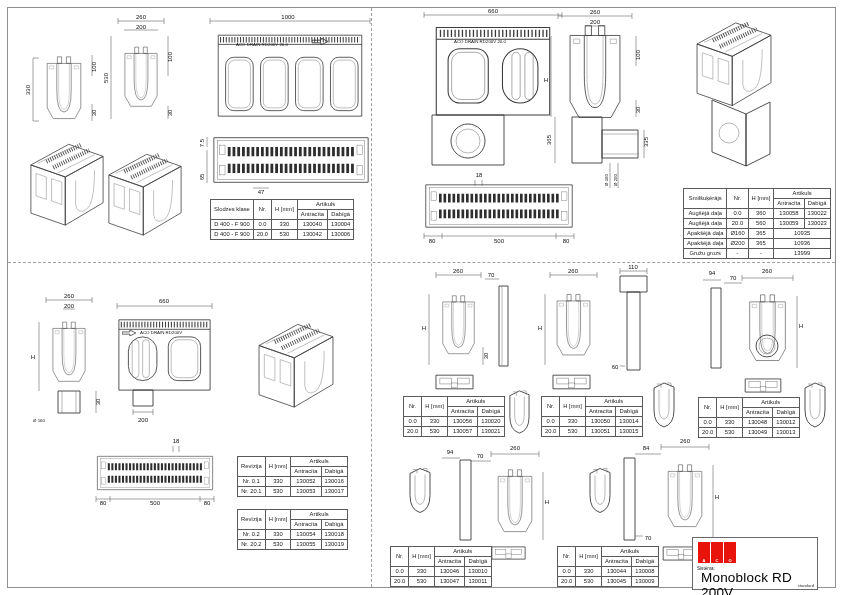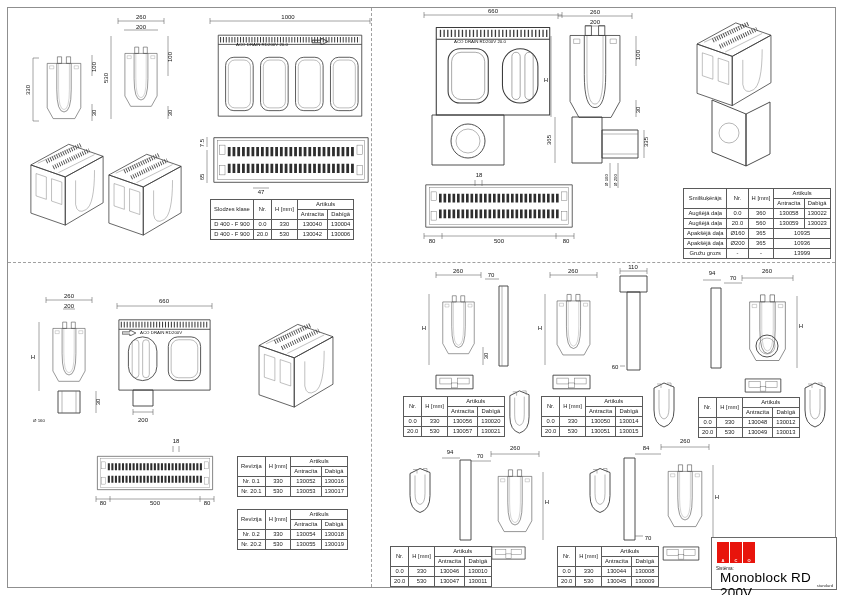--- a/index.html
+++ b/index.html
@@ -14,21 +14,21 @@
   svg .dim{fill:none;stroke:#5a5a5a;stroke-width:0.55}
   svg .gband{fill:none;stroke:#3b3b3b;stroke-width:6;stroke-dasharray:1.1 2}
   svg .gslots{fill:none;stroke:#2e2e2e;stroke-width:10;stroke-dasharray:3 2.1}
   svg .isoG{fill:none;stroke:#474747;stroke-width:5;stroke-dasharray:1 1.7}
   svg text{font-family:"Liberation Sans","DejaVu Sans",sans-serif;font-size:6px;fill:#141414}
   svg text.mid{text-anchor:middle}
   svg text.s{font-size:4.4px}
   .dtable{position:absolute;border-collapse:collapse;background:#fff}
   .dtable th,.dtable td{border:1px solid #5a5a5a;font-weight:400;font-size:5.8px;line-height:1.2;
          padding:1px 3px;text-align:center;color:#1c1c1c;white-space:nowrap}
-  .tblock{position:absolute;left:711px;top:537px;width:124px;height:51px;border:1px solid #6a6a6a;background:#fff}
+  .tblock{position:absolute;left:692px;top:537px;width:124px;height:51px;border:1px solid #6a6a6a;background:#fff}
   .logo{position:absolute;left:5px;top:4px;display:flex;gap:1px}
   .logo span{width:12px;height:21px;display:flex;align-items:flex-end;justify-content:center;
          color:#fff;font-size:4px;font-weight:bold;background:#e8140c}
   .sys{position:absolute;left:4px;top:28px;font-size:4.6px;color:#222}
   .ttl{position:absolute;left:8px;top:32px;font-size:13.5px;color:#000;letter-spacing:.2px}
   .ed{position:absolute;right:3px;bottom:1px;font-size:4.2px;color:#333}
 </style>
 </head>
 <body>
 

